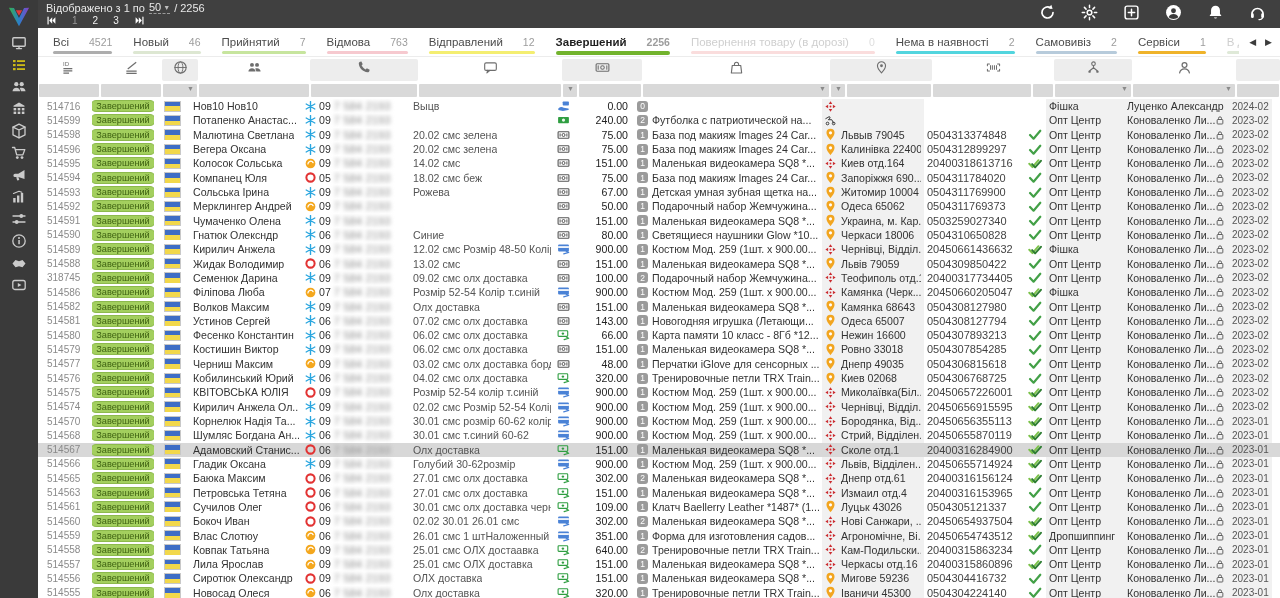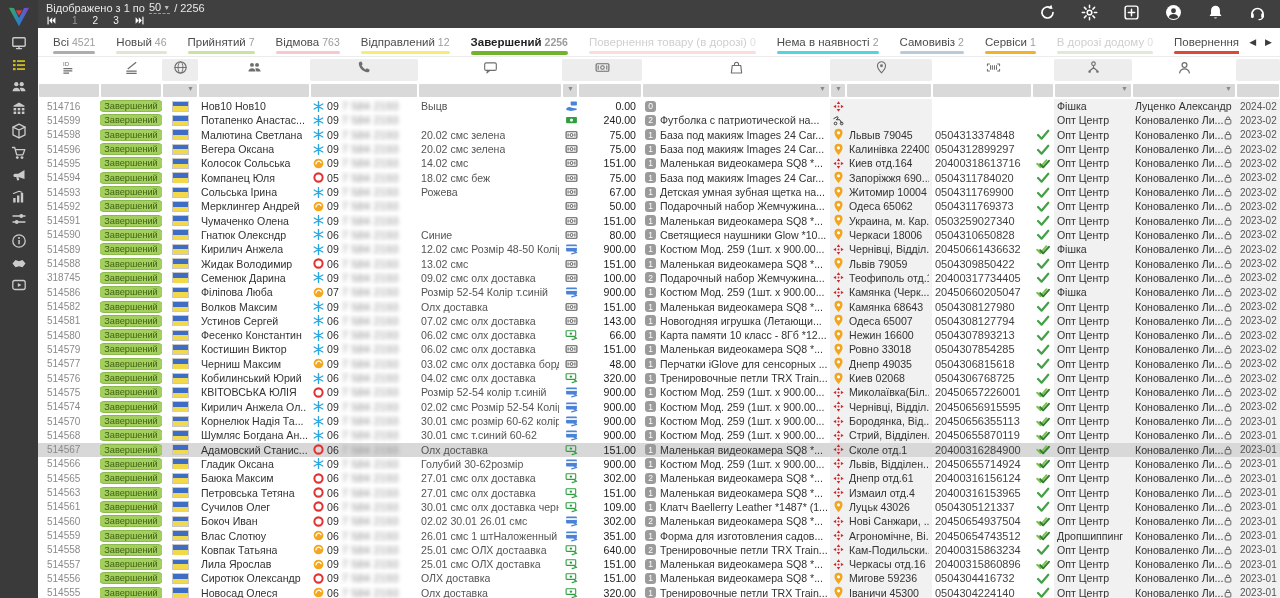--- a/index.html
+++ b/index.html
@@ -28,21 +28,21 @@
   .pager .pgbtn svg{width:11px;height:11px;display:block;color:#fff}
   .pager .pg{cursor:pointer}
   .pager .pg.cur{color:#989898}
   .tb-icons{display:flex;align-items:center;gap:25px;color:#fff}
   .tb-icons .ic{cursor:pointer;display:flex}
   .tb-icons svg{width:17px;height:17px;display:block}
 
   
   .tabsbar{height:29px;flex:none;background:#fff;border-bottom:1px solid #ececec;display:flex;align-items:flex-start;position:relative;overflow:hidden;padding:4px 0 0 8px;white-space:nowrap}
   .tab{display:inline-block;flex:none;margin-right:7px;padding:0 7px;font-size:11.5px;color:#4c4c4c;cursor:pointer;text-align:center}
-  .tab .cnt{color:#9c9c9c;font-size:10.5px;margin-left:3px}
+  .tab .cnt{color:#9c9c9c;font-size:10.5px;margin-left:20px}
   .tab .ul{height:3px;border-radius:2px;margin-top:3px}
   .tab.active{font-weight:bold;color:#1f1f1f}
   .tab.active .ul{height:4px}
   .tab.disabled{color:#cfcfcf}
   .tab.disabled .cnt{color:#dedede}
   .tab-scroll{position:absolute;right:0;top:0;height:100%;background:#fff;display:flex;align-items:center;gap:9px;padding:0 8px 0 10px;color:#3c3c3c}
   .tab-scroll span{cursor:pointer;font-size:9px;line-height:1}
 
   
   .grid{flex:1;min-height:0;display:flex;flex-direction:column}
@@ -56,21 +56,21 @@
   .farr{position:absolute;right:3px;top:1px;font-size:7px;color:#8a8a8a;pointer-events:none}
 
   
   .rows{flex:1;overflow:hidden}
   .r{display:flex;height:14.32px;align-items:center;font-size:10.6px;color:#333;cursor:pointer}
   .r.sel{background:#d8d8d8}
   .r.sel .c.shade{background:transparent}
   .c{flex:none;height:100%;display:flex;align-items:center;overflow:hidden;white-space:nowrap;padding:0 3px;min-width:0}
   .c.shade{background:#f1f1f1}
   .tx{overflow:hidden;white-space:nowrap;min-width:0}
-  .c-id{width:62px;color:#8a8a8a;font-size:10px;padding-left:9px}
+  .c-id{width:54px;color:#8a8a8a;font-size:10px;padding-left:9px}
   .c-status{width:62px;justify-content:center}
   .badge{display:inline-block;background:#a3cf5e;border:1px solid #8cb94c;color:#3f6212;font-size:9.2px;line-height:10px;padding:0 5px;border-radius:8px}
   .c-flag{width:36px;justify-content:center}
   .flag{width:17px;height:11px;border:1px solid #c8c8c8;display:inline-block}
   .flag .fb{display:block;height:4.7px;background:#3e6dc5}
   .flag .fy{display:block;height:4.6px;background:#f2d84b}
   .c-name{width:112px}
   .c-phone{width:108px;gap:3px}
   .opi{flex:none;display:flex}
   .opi svg{width:11px;height:11px}

